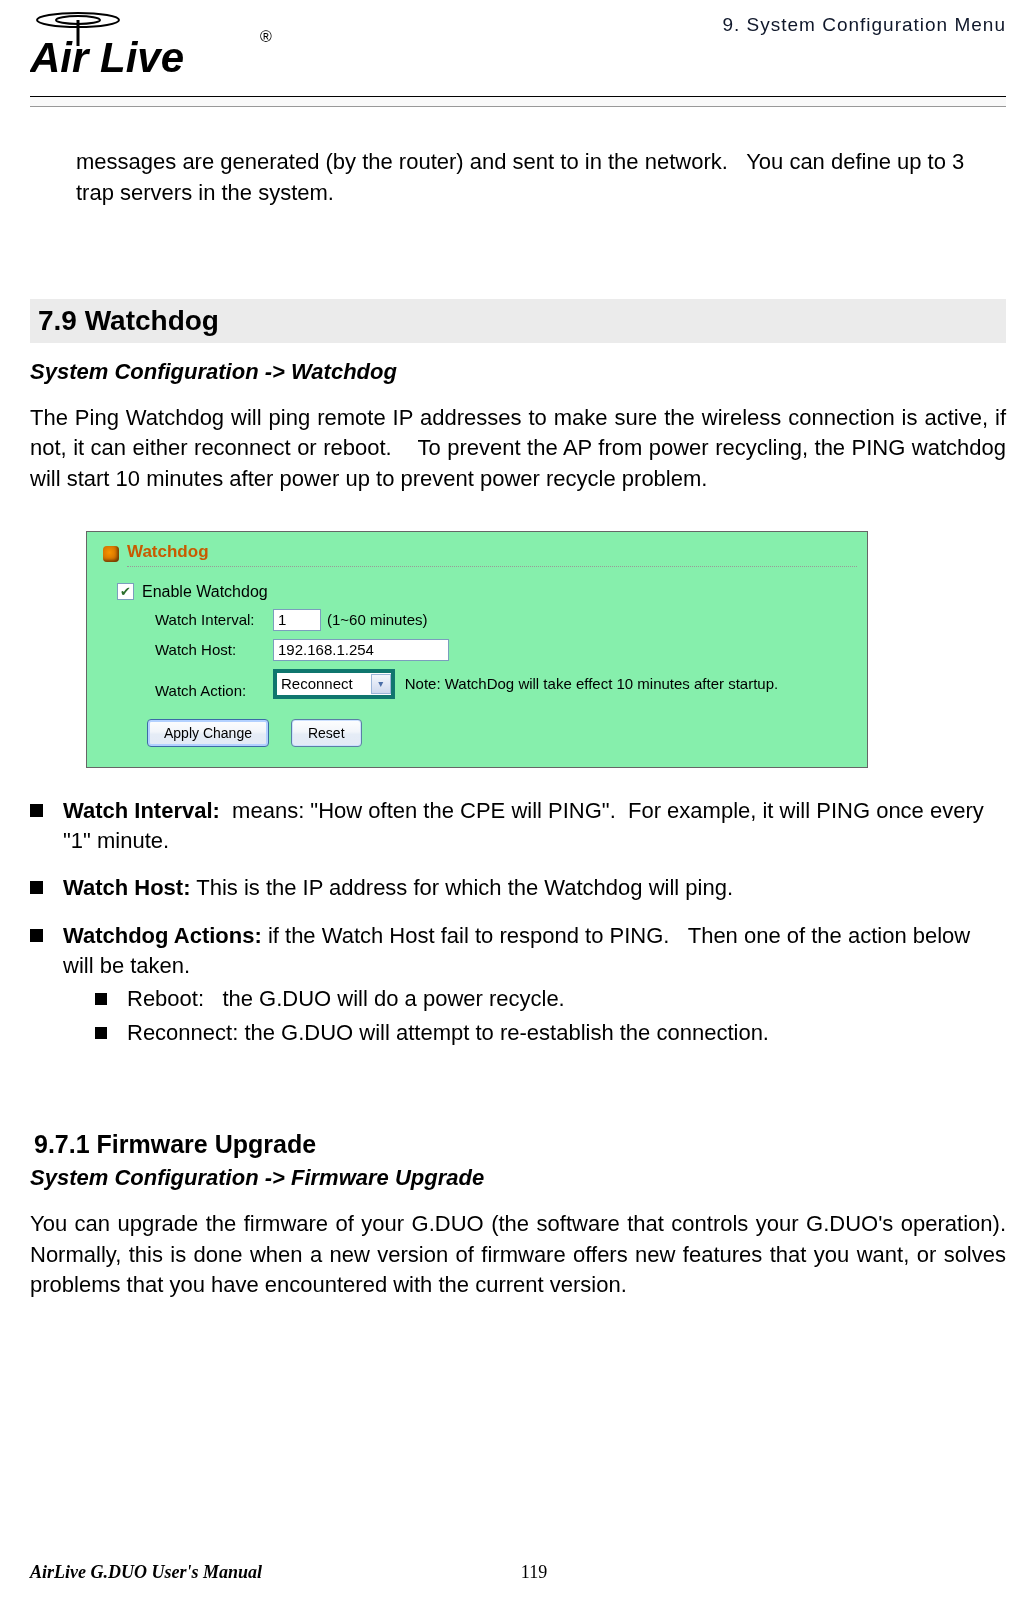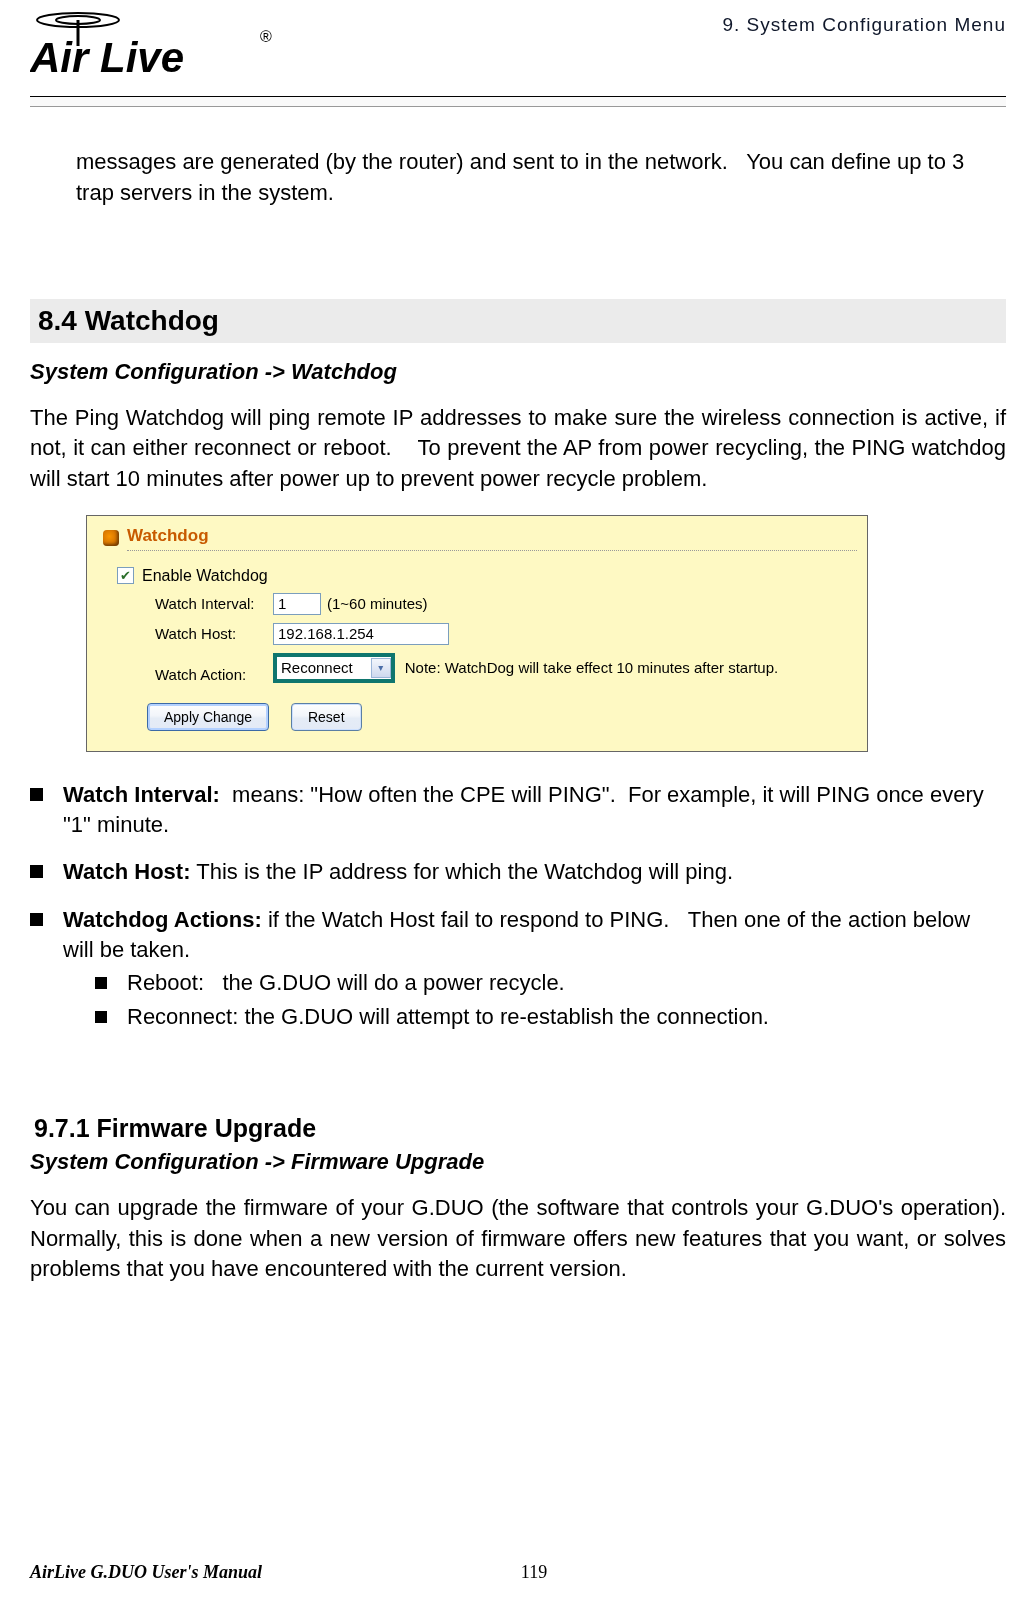--- a/index.html
+++ b/index.html
@@ -63,25 +63,25 @@
     margin-top: 16px;
   }
   .bodytext {
     font-size: 22px;
     line-height: 1.4;
     margin-top: 18px;
     text-align: justify;
   }
   .ui-panel {
     width: 780px;
-    margin: 20px 0 0 56px;
+    margin: 36px 0 0 56px;
     border: 1px solid #666;
     font-family: Tahoma, sans-serif;
     font-size: 15px;
-    background: #fef9c3;
+    background: #86efac;
   }
   .ui-title {
     display: flex;
     align-items: center;
     padding: 10px 10px 4px 16px;
   }
   .ui-bullet {
     width: 16px; height: 16px;
     background: radial-gradient(circle at 40% 40%, #f89400, #b85a00);
     border-radius: 4px;
@@ -204,21 +204,21 @@
       </svg>
     </div>
     <div class="chapter">9. System Configuration Menu</div>
   </div>
   <div class="rule"></div>
 
   <div class="body-indent">
     <div class="para1">messages are generated (by the router) and sent to in the network.&nbsp;&nbsp;&nbsp;You can define up to 3 trap servers in the system.</div>
   </div>
 
-  <div class="sec-heading" style="margin-left:0">8.4 Watchdog</div>
+  <div class="sec-heading" style="margin-left:0">7.9 Watchdog</div>
 
   <div class="breadcrumb">System Configuration -&gt; Watchdog</div>
 
   <div class="bodytext">The Ping Watchdog will ping remote IP addresses to make sure the wireless connection is active, if not, it can either reconnect or reboot.&nbsp;&nbsp;&nbsp;&nbsp;To prevent the AP from power recycling, the PING watchdog will start 10 minutes after power up to prevent power recycle problem.</div>
 
   <div class="ui-panel">
     <div class="ui-title">
       <div class="ui-bullet"></div>
       <div class="ui-title-text">Watchdog</div>
     </div>

